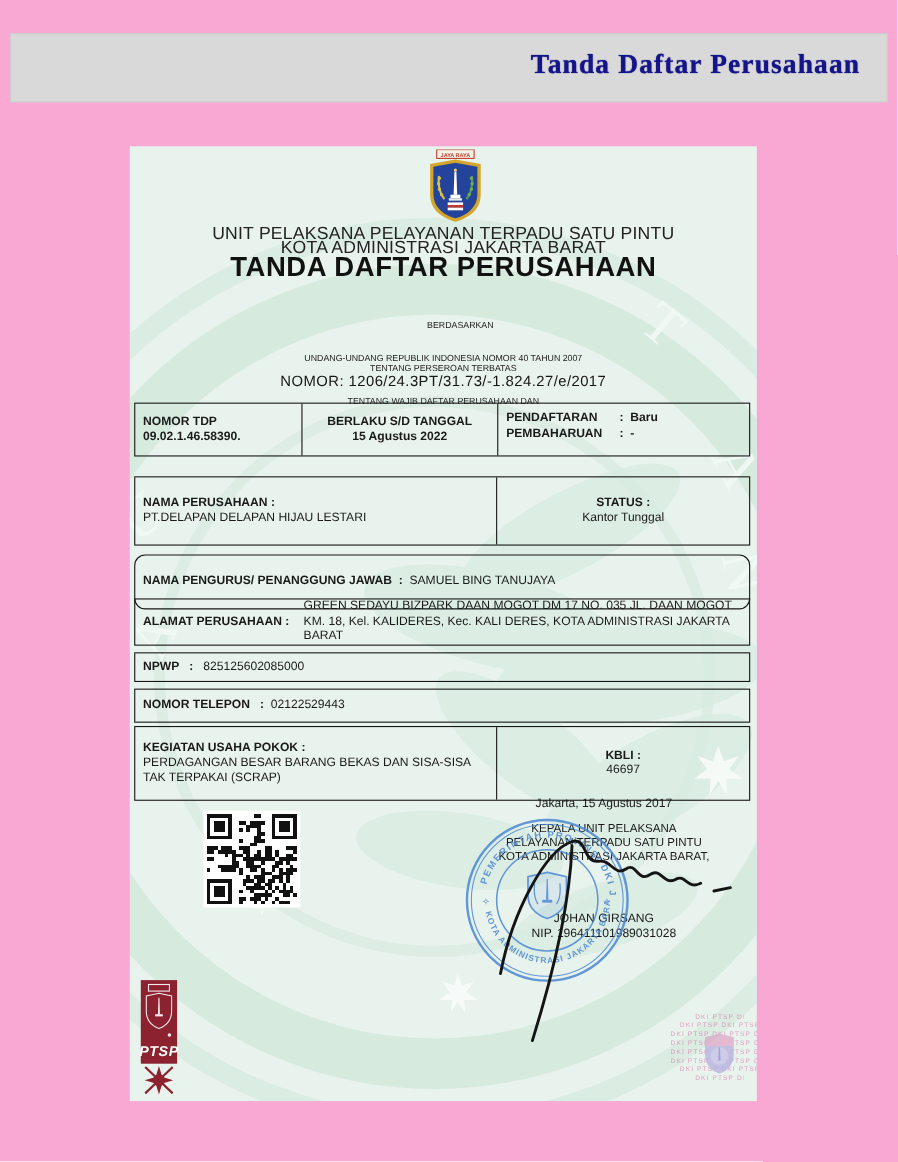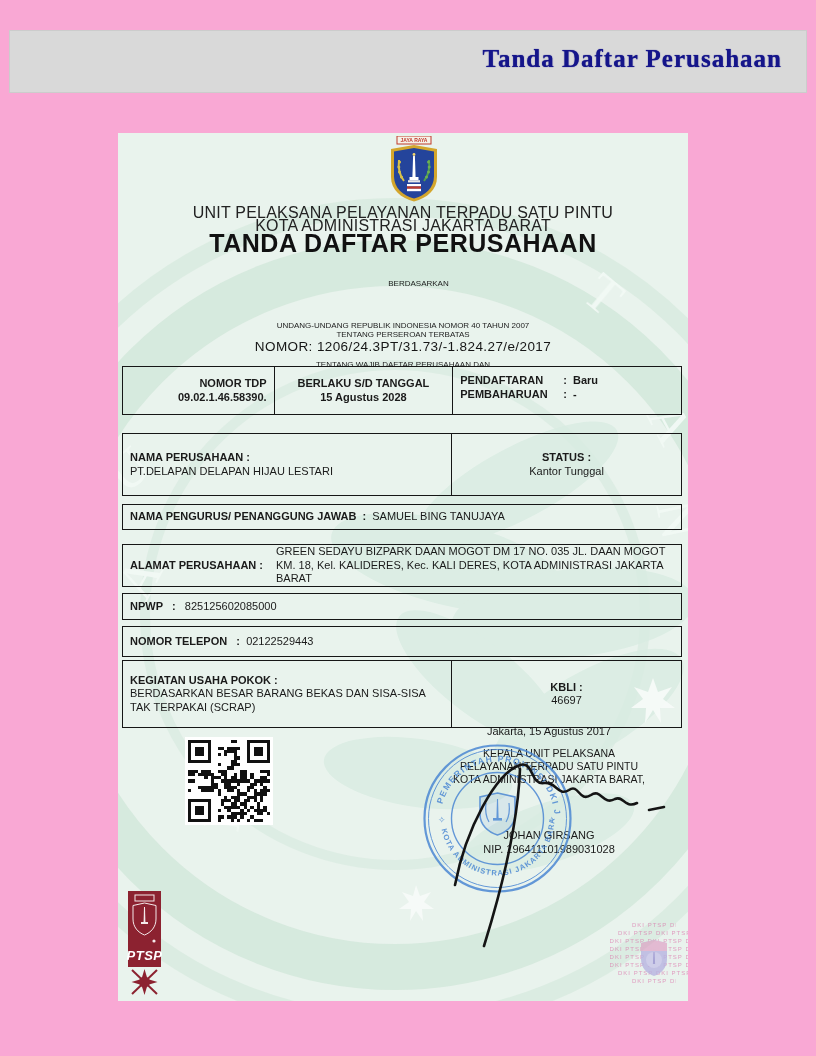--- a/index.html
+++ b/index.html
@@ -120,34 +120,34 @@
       <circle cx="44.5" cy="36" r="1.5" fill="#6fae54"></circle>
         <circle cx="42.5" cy="41" r="1.5" fill="#6fae54"></circle>
       <rect x="23" y="48" width="14" height="2.4" fill="#ffffff"></rect>
       <rect x="23" y="50.4" width="14" height="2.4" fill="#c0392b"></rect>
       <rect x="23" y="52.8" width="14" height="2.4" fill="#ffffff"></rect>
     </svg>
 
     <div class="abs ctr agency" style="top:71px;">UNIT PELAKSANA PELAYANAN TERPADU SATU PINTU</div>
     <div class="abs ctr agency" style="top:84px;">KOTA ADMINISTRASI JAKARTA BARAT</div>
     <div class="abs ctr big-title" style="top:96px;">TANDA DAFTAR PERUSAHAAN</div>
-    <div class="abs ctr basis" style="top:146px;padding-left:31px;">BERDASARKAN</div>
+    <div class="abs ctr basis" style="top:158px;padding-left:31px;">BERDASARKAN</div>
     <div class="abs ctr basis" style="top:179px;margin-top:48px;">TENTANG WAJIB DAFTAR PERUSAHAAN DAN</div>
     <div class="abs ctr basis" style="top:188px;">UNDANG-UNDANG REPUBLIK INDONESIA NOMOR 40 TAHUN 2007</div>
     <div class="abs ctr basis" style="top:197px;text-align:center;">TENTANG PERSEROAN TERBATAS</div>
     <div class="abs ctr nomor" style="top:206px;">NOMOR: 1206/24.3PT/31.73/-1.824.27/e/2017</div>
 
     <div class="row" style="top:233px; height:49px;">
-      <div class="cell mid b" style="width:27%; text-align:right;">
+      <div class="cell mid b" style="width:27%; text-align:left;">
         <div>NOMOR TDP</div>
         <div>09.02.1.46.58390.</div>
       </div>
       <div class="cell mid b cdiv" style="width:32%; text-align:center;">
         <div>BERLAKU S/D TANGGAL</div>
-        <div>15 Agustus 2028</div>
+        <div>15 Agustus 2022</div>
       </div>
       <div class="cell cdiv" style="width:41%; padding-top:7px;">
         <div class="kv">
             <span class="k" style="width:103px;">PENDAFTARAN</span>
             <span class="k">:  Baru</span>
           </div>
         <div class="kv">
             <span class="k" style="width:103px;">PEMBAHARUAN</span>
             <span class="k">:  -</span>
           </div>
@@ -158,21 +158,21 @@
       <div class="cell mid" style="width:58.8%;">
         <div class="lab">NAMA PERUSAHAAN   :</div>
         <div>PT.DELAPAN DELAPAN HIJAU LESTARI</div>
       </div>
       <div class="cell mid cdiv" style="width:41.2%; text-align:center;">
         <div class="lab">STATUS :</div>
         <div>Kantor Tunggal</div>
       </div>
     </div>
 
-    <div class="row" style="top:371px; height:26px;">
+    <div class="row" style="top:371px; height:50px;border-radius:10px;">
       <div class="cell mid" style="width:100%;">
         <div class="kv">
             <span class="k">NAMA PENGURUS/ PENANGGUNG JAWAB  :  </span>
             <span class="v">SAMUEL BING TANUJAYA</span>
           </div>
       </div>
     </div>
 
     <div class="row" style="top:411px; height:43px;">
       <div class="cell mid" style="width:100%;">
@@ -197,21 +197,21 @@
         <div class="kv">
             <span class="k">NOMOR TELEPON   :  </span>
             <span class="v">02122529443</span>
           </div>
       </div>
     </div>
 
     <div class="row" style="top:527px; height:68px;">
       <div class="cell mid" style="width:58.8%;">
         <div class="lab">KEGIATAN USAHA POKOK    :</div>
-        <div>BERDASARKAN BESAR BARANG BEKAS DAN SISA-SISA TAK TERPAKAI (SCRAP)</div>
+        <div>PERDAGANGAN BESAR BARANG BEKAS DAN SISA-SISA TAK TERPAKAI (SCRAP)</div>
       </div>
       <div class="cell mid cdiv" style="width:41.2%; text-align:center;">
         <div class="lab">KBLI :</div>
         <div>46697</div>
       </div>
     </div>
 
     <div class="abs signblock" style="left:300px; top:592px; width:262px;">
       <div>Jakarta, 15 Agustus 2017</div>
       <div style="margin-top:8px; font-size:10.5px; line-height:13px;">

